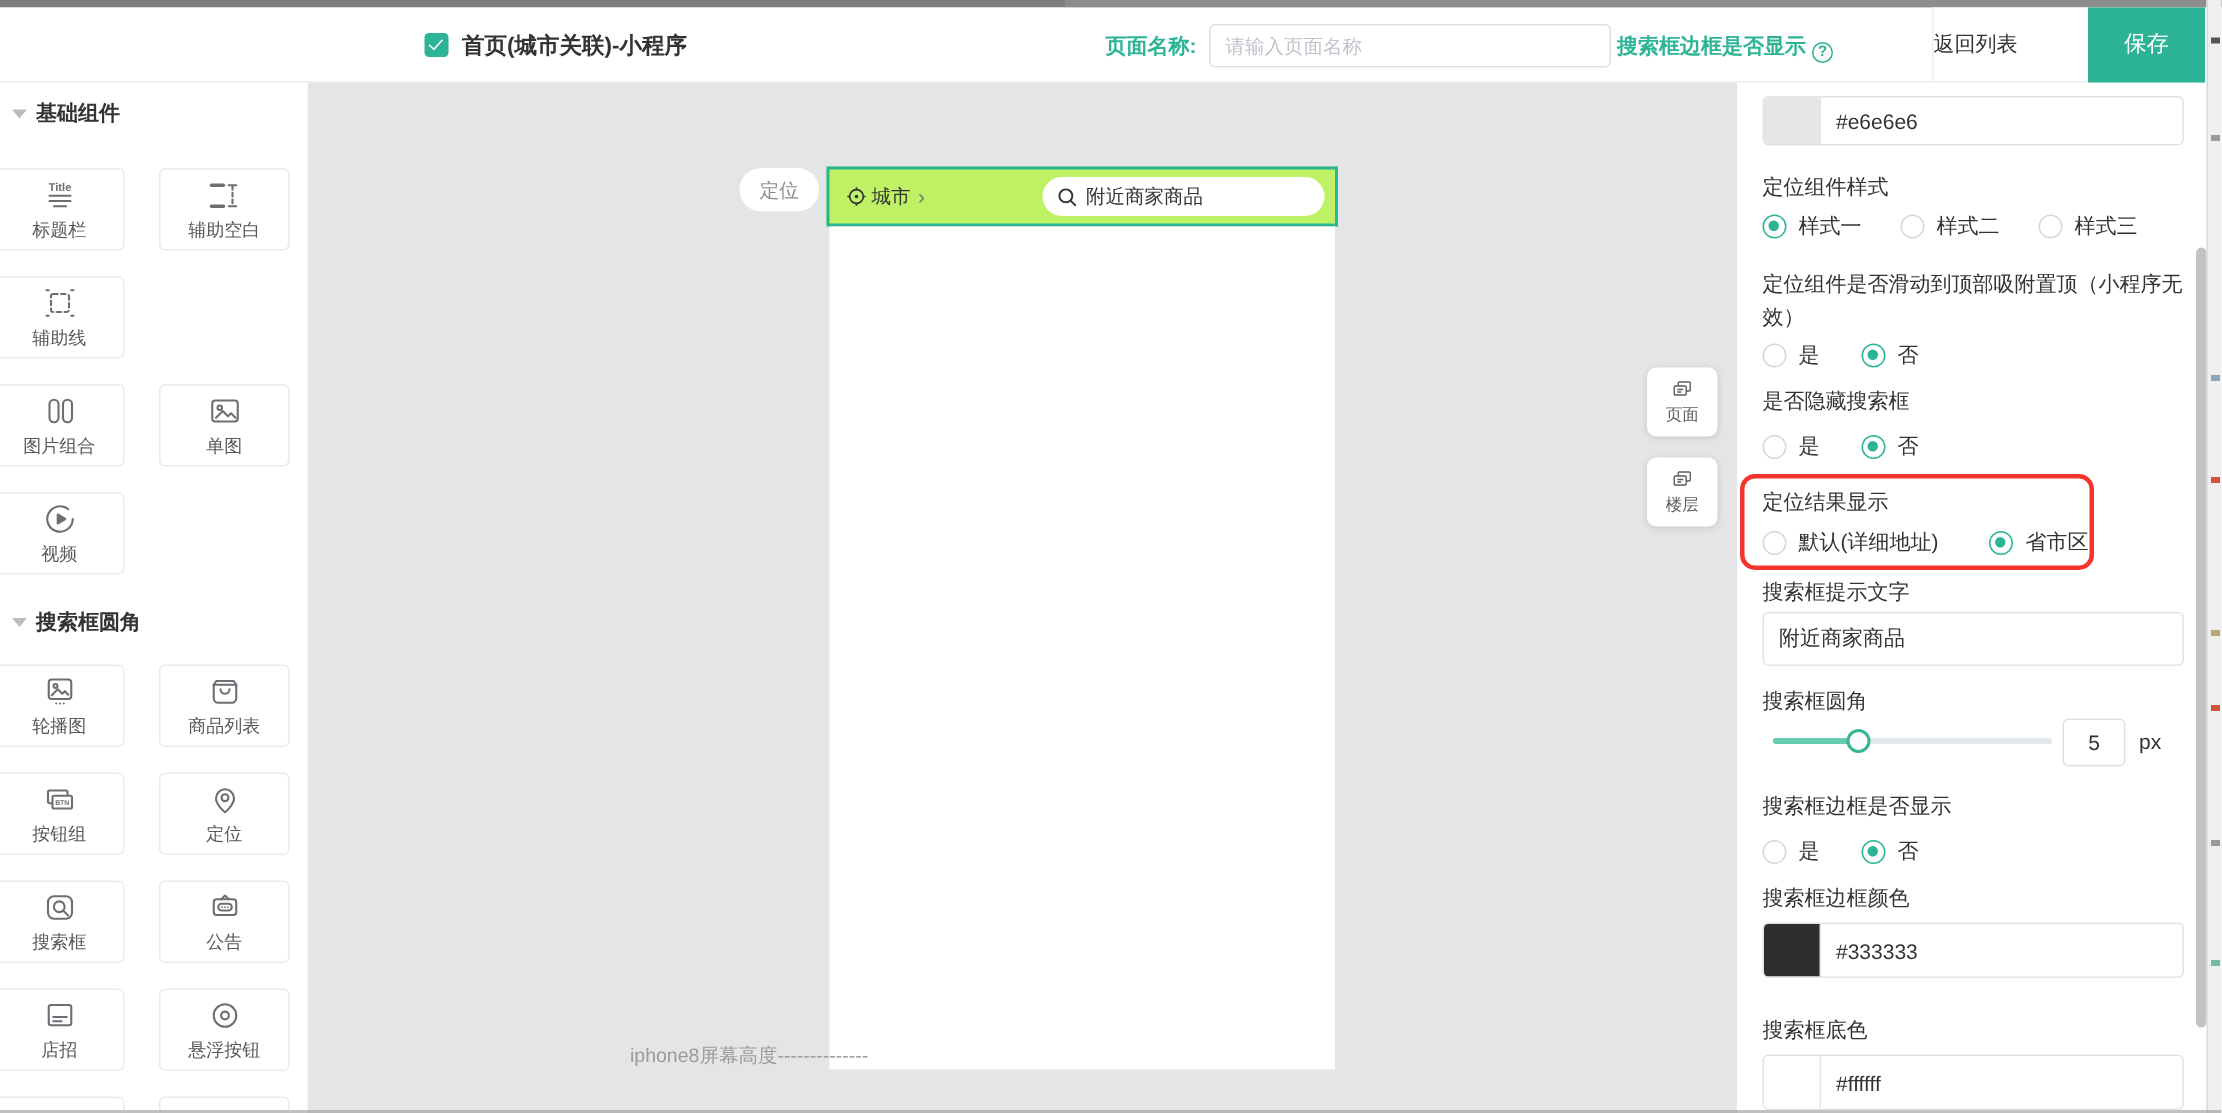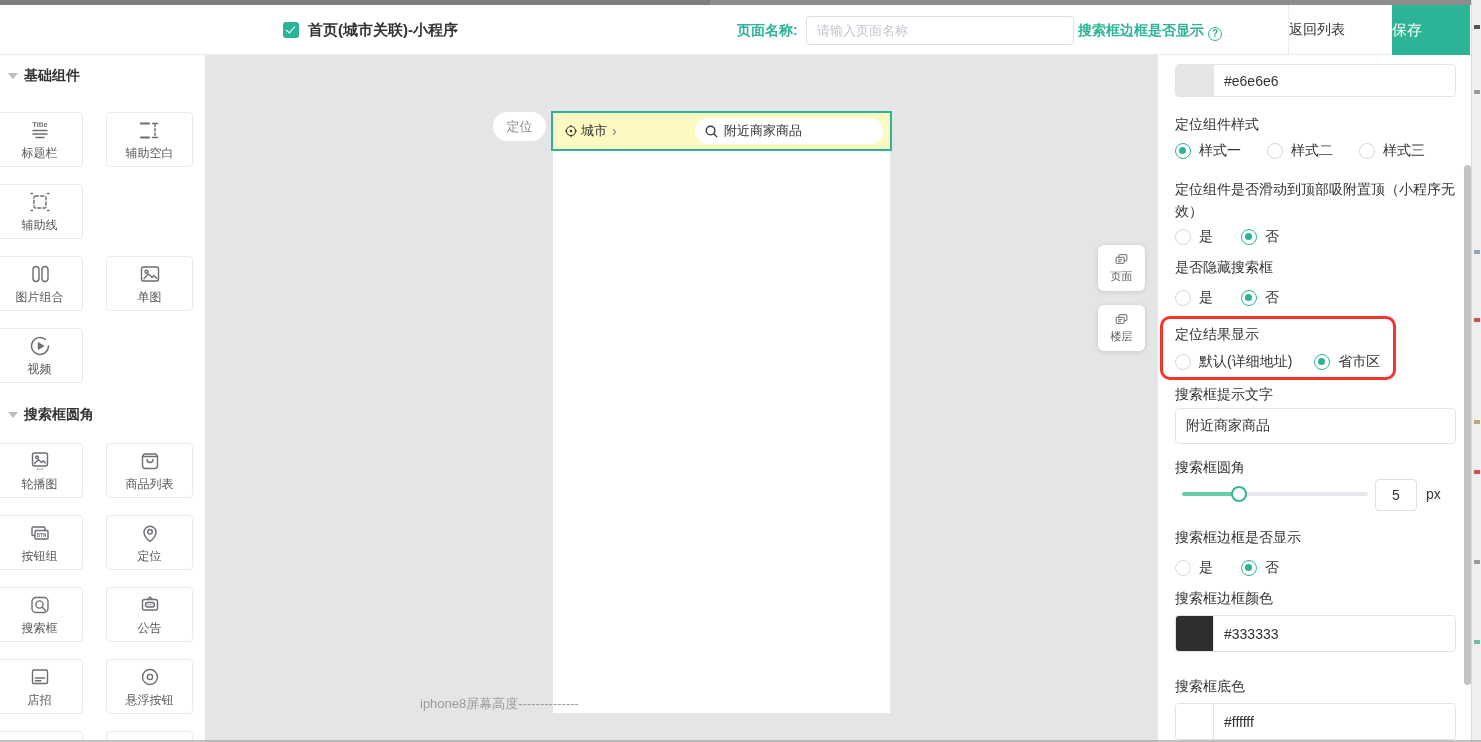--- a/index.html
+++ b/index.html
@@ -22,40 +22,40 @@
   .page-name-input { position:absolute; left:806px; top:11px; width:268px; height:29px;
     border:1px solid #dcdfe6; border-radius:4px; padding:0 10px; font-size:13px; color:#333; outline:none; }
   .page-name-input::placeholder { color:#c0c4cc; }
   .smart-design { position:absolute; left:1078px; top:17px; font-size:14px; color:#2db496; font-weight:700; }
   .help-circle { display:inline-block; width:14px; height:14px; border:1.4px solid #2db496; border-radius:50%;
     font-size:10px; line-height:12px; text-align:center; font-weight:700; color:#2db496; vertical-align:-2px; margin-left:4px; }
   .header-sep { position:absolute; left:1288px; top:0; width:1px; height:49px; background:#ececec; }
   .back-btn { position:absolute; left:1289px; top:0; width:103px; height:49px; line-height:49px;
     text-align:left; font-size:14px; color:#333; background:#fff; cursor:pointer; }
   .save-btn { position:absolute; left:1392px; top:0; width:78px; height:50px; line-height:50px;
-    font-size:15px; color:#fff; background:#2db496; cursor:pointer; }
+    text-align:center; font-size:15px; color:#fff; background:#2db496; cursor:pointer; }
 
   
   .sidebar { position:absolute; top:55px; left:0; width:205px; height:685px; background:#fff; overflow:hidden; z-index:2; }
   .sec-head { position:absolute; left:8px; height:18px; display:flex; align-items:center; gap:6px; }
   .tri-down { width:0; height:0; border-left:5px solid transparent; border-right:5px solid transparent;
     border-top:6px solid #b9bcc1; }
   .sec-title { font-size:14px; font-weight:700; color:#333; }
   .card { position:absolute; width:87px; height:55px; background:#fff; border:1px solid #e9eaec;
     border-radius:4px; display:flex; flex-direction:column; align-items:center; justify-content:center;
     gap:3px; cursor:pointer; }
   .card svg { stroke:#6b6f73; fill:none; stroke-width:1.4; stroke-linecap:round; stroke-linejoin:round; }
   .clabel { font-size:12px; color:#56585c; }
 
   
   .canvas { position:absolute; top:55px; left:205px; width:953px; height:687px; background:#e4e5e7; overflow:hidden; }
   .pos-pill { position:absolute; left:288px; top:57px; width:53px; height:29px; background:#fff;
     border-radius:15px; display:flex; align-items:center; justify-content:center; font-size:13px; color:#8c8c8c; }
   .component { position:absolute; left:346px; top:56px; width:341px; height:40px;
-    border:2px solid #2db496; background:#fef9c3; cursor:pointer; }
+    border:2px solid #2db496; background:#bef264; cursor:pointer; }
   .city-row { position:absolute; left:11px; top:0; height:36px; display:flex; align-items:center; gap:3px;
     font-size:13px; color:#333; }
   .city-chevron { color:#777; font-size:14px; margin-left:2px; }
   .search-pill { position:absolute; left:142px; right:7px; top:5px; height:26px; background:#fff;
     border-radius:13px; display:flex; align-items:center; padding-left:9px; gap:5px; font-size:13px; color:#333; }
   .phone-body { position:absolute; left:348px; top:96px; width:337px; height:562px; background:#fff; }
   .screen-note { position:absolute; left:215px; top:640px; font-size:13px; color:#9b9b9b; white-space:nowrap; }
   .float-btn { position:absolute; left:893px; width:47px; height:46px; background:#fff; border-radius:6px;
     box-shadow:0 1px 5px rgba(0,0,0,.13); display:flex; flex-direction:column; align-items:center;
     justify-content:center; gap:1px; cursor:pointer; }
@@ -332,21 +332,21 @@
         <span>是</span>
       </span>
     <span class="radio-item">
         <span class="radio sel"></span>
         <span>否</span>
       </span>
   </div>
 
   <div class="hl-box"></div>
   <div class="plabel" style="top:271px">定位结果显示</div>
-  <div class="radio-row" style="top:298px;gap:22px">
+  <div class="radio-row" style="top:298px;gap:34px">
     <span class="radio-item">
         <span class="radio"></span>
         <span>默认(详细地址)</span>
       </span>
     <span class="radio-item">
         <span class="radio sel"></span>
         <span>省市区</span>
       </span>
   </div>
 

